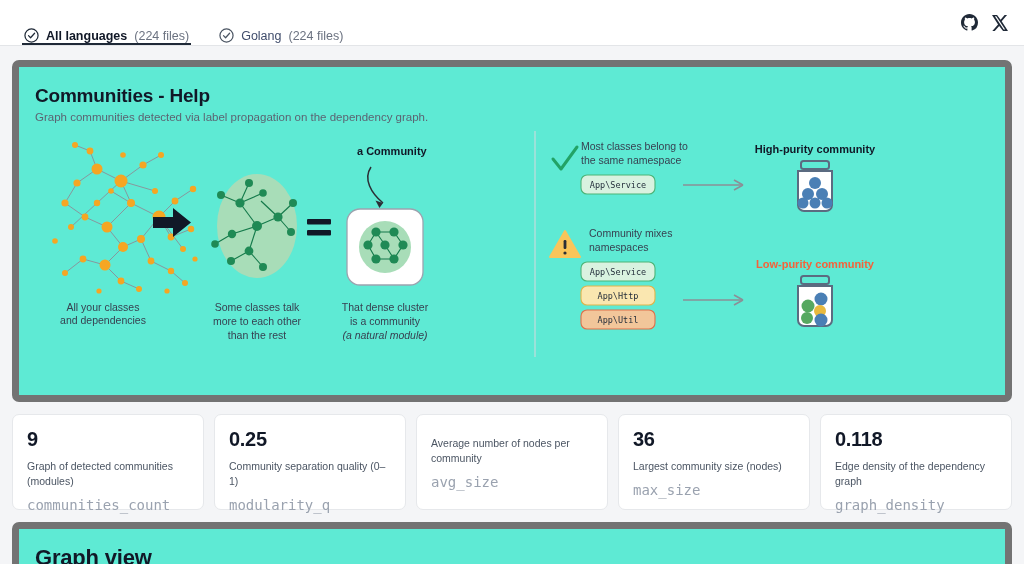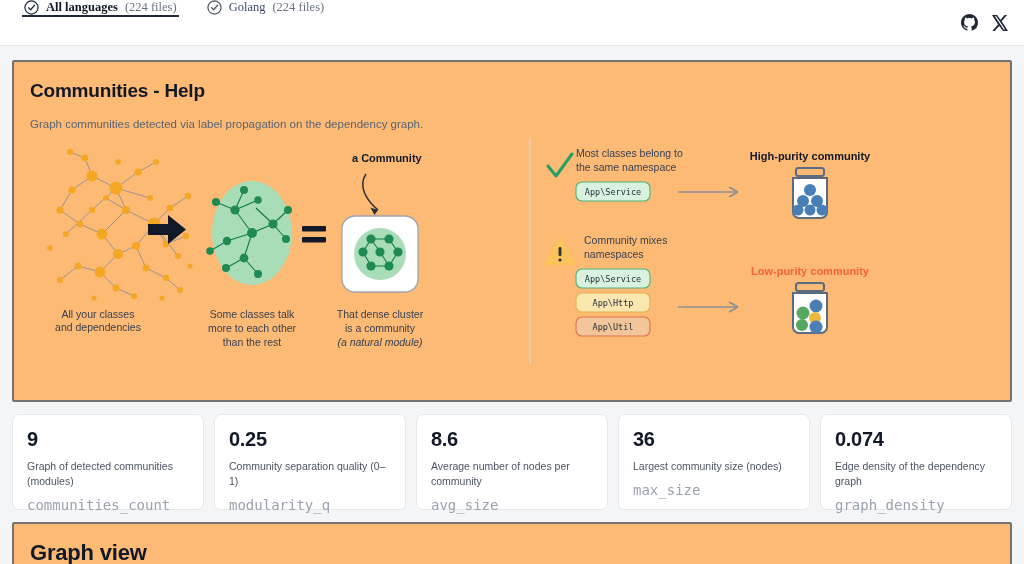--- a/index.html
+++ b/index.html
@@ -13,21 +13,21 @@
 
   
   .topbar {
     height: 46px;
     background: #ffffff;
     border-bottom: 1px solid #e3e5e8;
     display: flex;
     align-items: stretch;
     padding: 0 16px 0 22px;
   }
-  .tabs { display: flex; align-items: flex-start; gap: 26px; font-family: Liberation Serif, serif; }
+  .tabs { display: flex; align-items: flex-end; gap: 26px; }
   .tab {
     display: flex; align-items: center; gap: 7px;
     font-size: 12.5px;
     color: #4b5563;
     border-bottom: 2px solid transparent;
     padding: 0 2px;
     cursor: pointer;
     white-space: nowrap;
   }
   .tab.active { color: #111827; border-bottom-color: #1f2937; }
@@ -36,28 +36,28 @@
   .tab .tab-count { color: #6b7280; font-weight: normal; }
   .circ-check { width: 15px; height: 15px; flex: 0 0 15px; display: block; }
   .spacer { flex: 1 1 auto; }
   .social { display: flex; align-items: center; gap: 14px; }
   .social svg { display: block; cursor: pointer; }
 
   
   .page { padding: 14px 12px 0 12px; }
 
   .card {
-    background: #fdba74;
-    border: 2px solid #737373;
-    border-radius: 2px;
+    background: #5eead4;
+    border: 7px solid #737373;
+    border-radius: 7px;
   }
 
   .help-card { padding: 18px 16px 10px 16px; height: 342px; }
   .help-title { font-size: 19px; font-weight: bold; letter-spacing: -0.2px; }
-  .help-sub { font-size: 11.5px; color: #5b6472; margin-top: 16px; }
+  .help-sub { font-size: 11.5px; color: #5b6472; margin-top: 4px; }
 
   
   .diagram { position: relative; height: 250px; margin-top: 8px; }
   .diagram svg { position: absolute; left: 0; top: 0; }
 
   
   .stats {
     display: flex;
     gap: 10px;
     margin-top: 12px;
@@ -372,33 +372,32 @@
       <div class="stat-key">communities_count</div>
     </div>
 
     <div class="stat">
       <div class="stat-value">0.25</div>
       <div class="stat-desc">Community separation quality (0–1)</div>
       <div class="stat-key">modularity_q</div>
     </div>
 
     <div class="stat">
-      <div class="stat-value">8.6</div>
       <div class="stat-desc">Average number of nodes per community</div>
       <div class="stat-key">avg_size</div>
     </div>
 
     <div class="stat">
       <div class="stat-value">36</div>
       <div class="stat-desc">Largest community size (nodes)</div>
       <div class="stat-key">max_size</div>
     </div>
 
     <div class="stat">
-      <div class="stat-value">0.074</div>
+      <div class="stat-value">0.118</div>
       <div class="stat-desc">Edge density of the dependency graph</div>
       <div class="stat-key">graph_density</div>
     </div>
 
   </div>
 
   <div class="card graph-card">
     <div class="graph-title">Graph view</div>
   </div>
 

